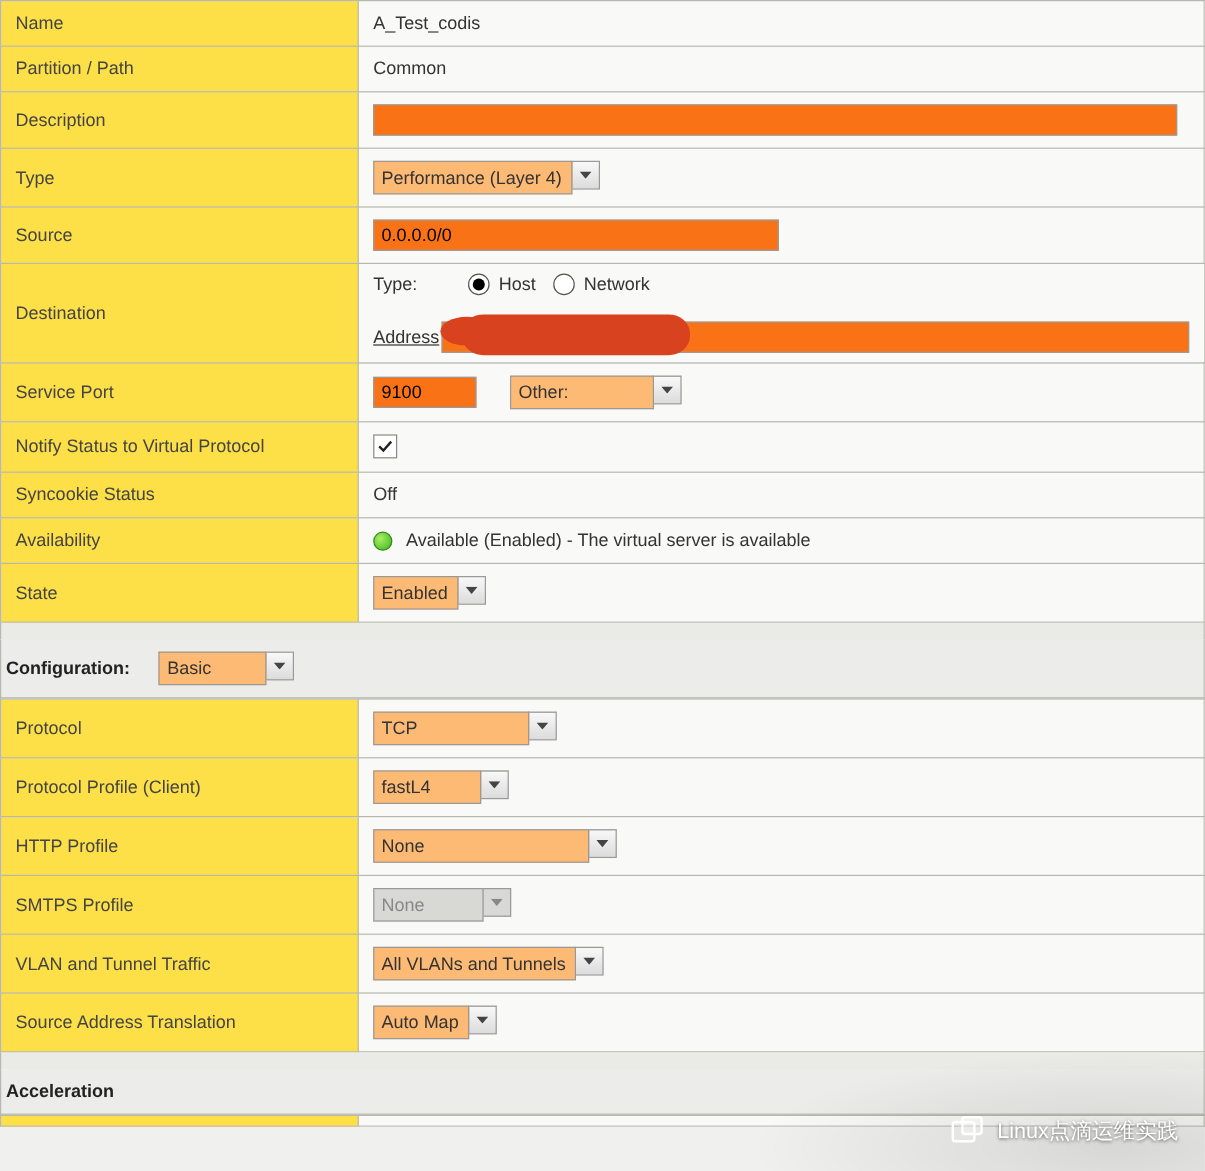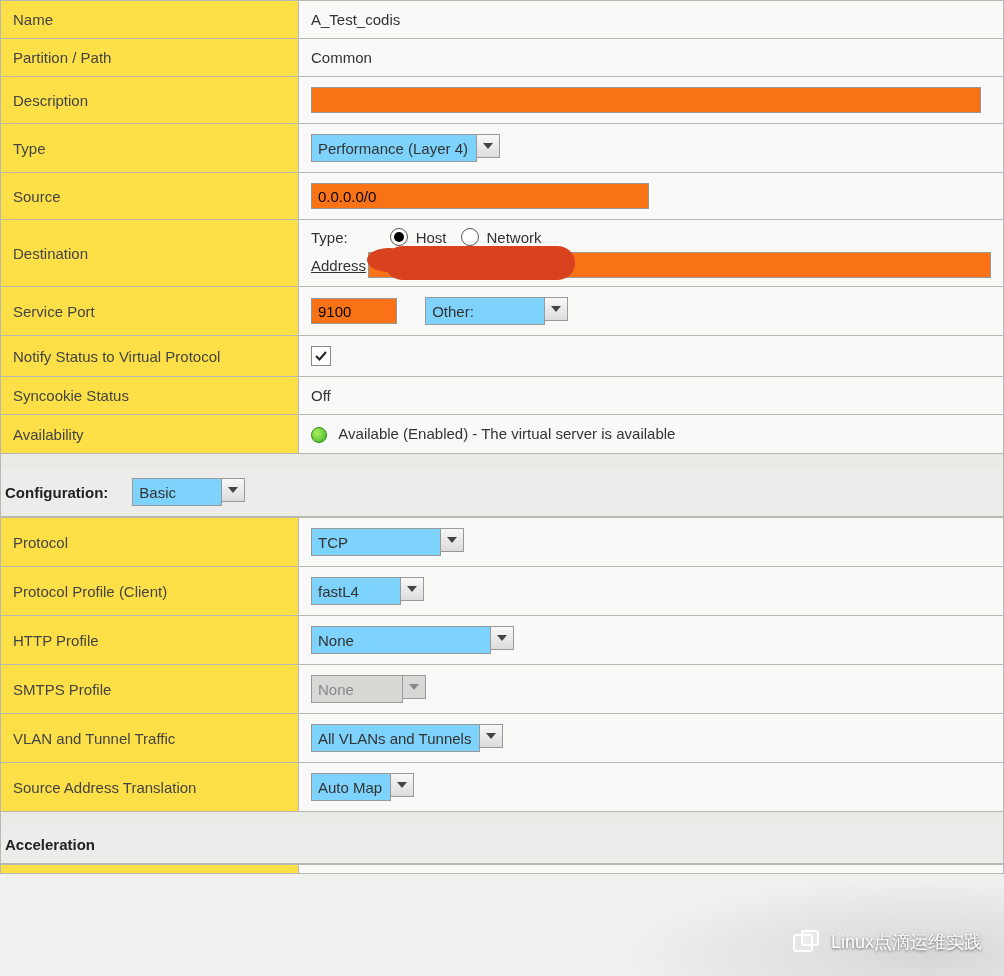--- a/index.html
+++ b/index.html
@@ -40,21 +40,21 @@
     }
     input[type="text"] {
       border: 1px solid #999;
       background: #f97316;
       padding: 3px 6px;
       font-size: 15px;
       height: 26px;
     }
     select, .custom-select {
       border: 1px solid #999;
-      background: #7dd3fc;
+      background: #fdba74;
       padding: 3px 6px;
       font-size: 15px;
       height: 28px;
       display: inline-flex;
       align-items: center;
       position: relative;
     }
     .custom-select {
       padding-right: 28px;
     }
@@ -123,21 +123,21 @@
       content: "";
       width: 10px;
       height: 10px;
       background: #000;
       border-radius: 50%;
     }
     .dest-row {
       display: flex;
       align-items: center;
       gap: 14px;
-      margin-bottom: 6px;
+      margin-bottom: 22px;
     }
     .dest-row2 {
       display: flex;
       align-items: center;
       position: relative;
       text-decoration: underline;
     }
     .redacted {
       position: absolute;
       left: 74px;
@@ -313,20 +313,33 @@
   </tr>
   <tr>
     <td class="label-cell">Syncookie Status</td>
     <td class="value-cell">Off</td>
   </tr>
   <tr>
     <td class="label-cell">Availability</td>
     <td class="value-cell">
       <span class="status-dot"></span>
       <span>Available (Enabled) - The virtual server is available</span>
+    </td>
+  </tr>
+  <tr>
+    <td class="label-cell">State</td>
+    <td class="value-cell">
+      <div class="select-wrap">
+        <span class="custom-select">Enabled</span>
+        <span class="dropdown-btn">
+          <svg viewBox="0 0 10 6">
+                <path d="M0 0 L10 0 L5 6 Z" fill="#444"></path>
+              </svg>
+        </span>
+      </div>
     </td>
   </tr>
 </tbody>
   </table>
 
 <div class="section-header first-spacer"></div>
 
 <div class="section-header">
   <span class="section-title">Configuration:</span>
   <div class="select-wrap">

